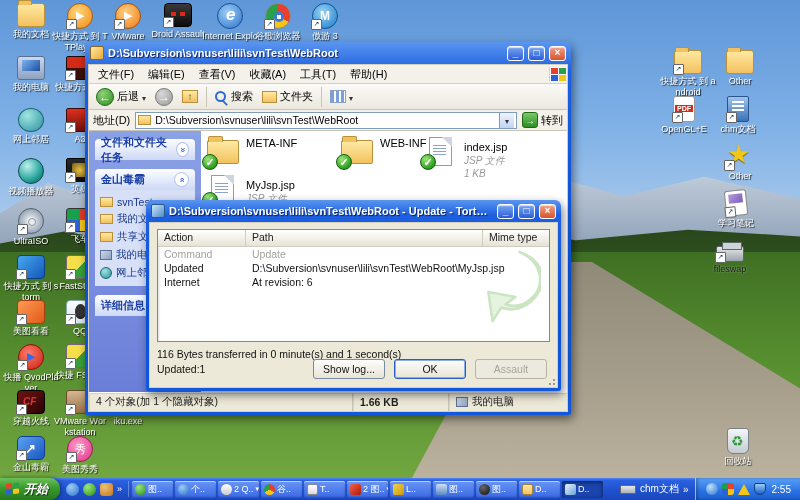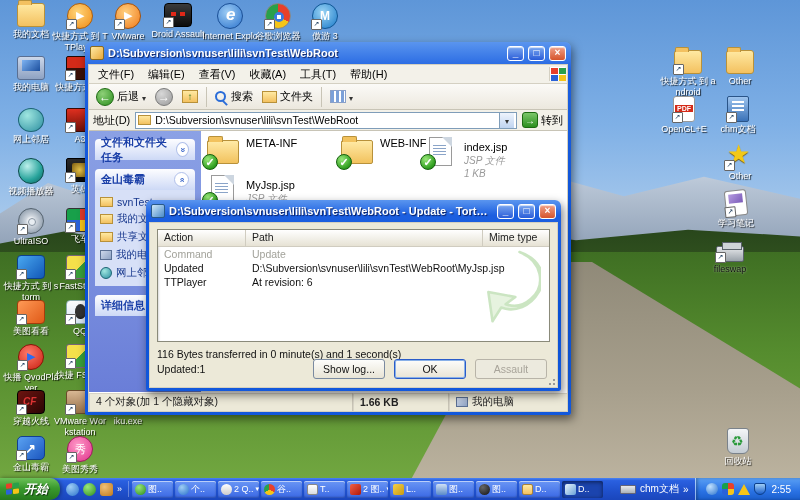--- a/index.html
+++ b/index.html
@@ -522,21 +522,21 @@
         </div>
         <div class="lrow muted">
           <span class="c1">Command</span>
           <span class="c2">Update</span>
         </div>
         <div class="lrow">
           <span class="c1">Updated</span>
           <span class="c2">D:\Subversion\svnuser\lili\svnTest\WebRoot\MyJsp.jsp</span>
         </div>
         <div class="lrow">
-          <span class="c1">TTPlayer</span>
+          <span class="c1">Internet</span>
           <span class="c2">At revision: 6</span>
         </div>
         <svg class="wmark" width="82" height="96" viewBox="0 0 95 112">
           <path d="M58 4 C86 8 98 34 84 54 C78 63 68 68 57 67 L66 56 L34 58 L47 90 L53 72 C70 74 86 62 91 44 C97 22 82 6 58 4 Z" fill="#d6ecca" stroke="#a9d49a" stroke-width="3" stroke-linejoin="round" transform="rotate(14 47 56)"></path>
         </svg>
       </div>
       <div class="dstat">116 Bytes transferred in 0 minute(s) and 1 second(s)</div>
       <div class="dstat2">Updated:1</div>
       <div class="btnrow">
         <span class="xbtn">Show log...</span>

